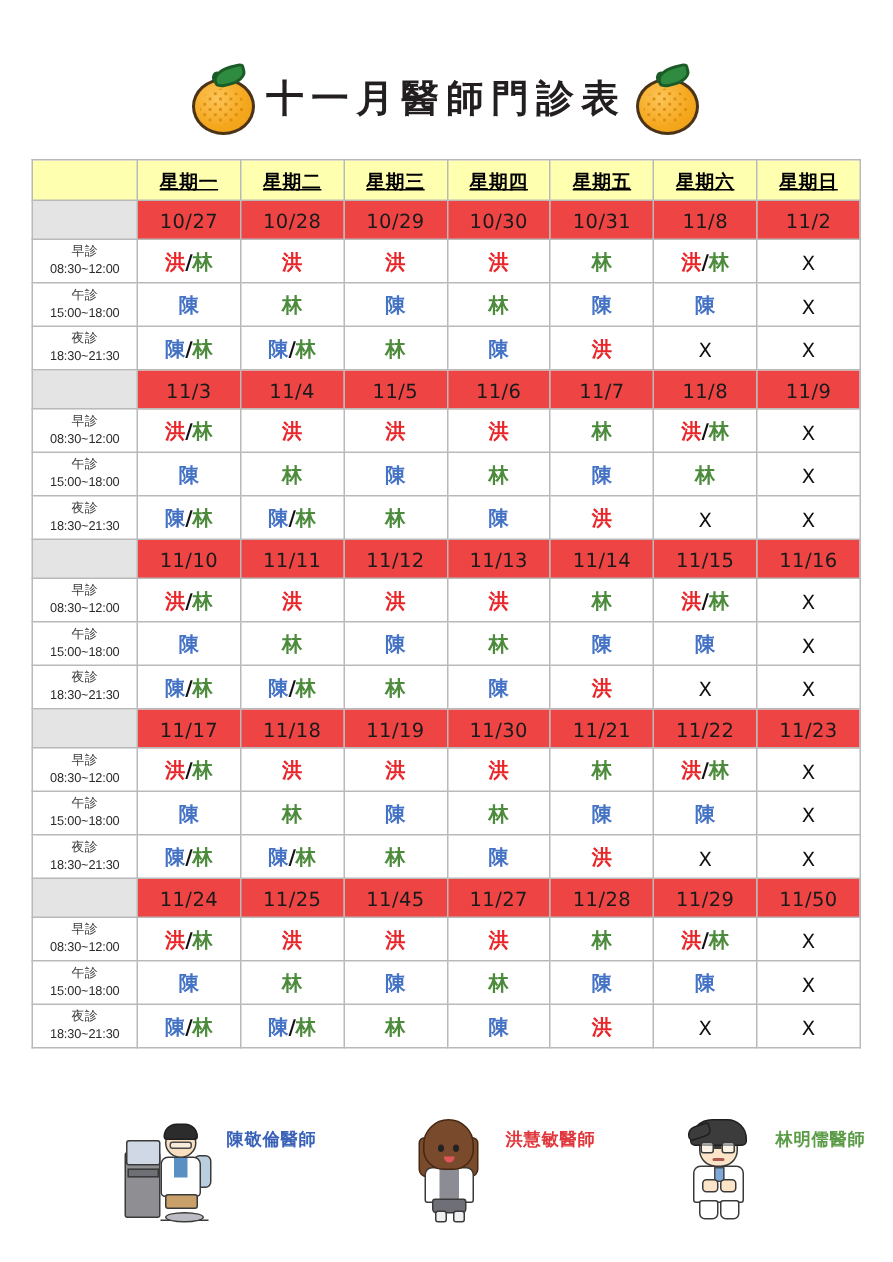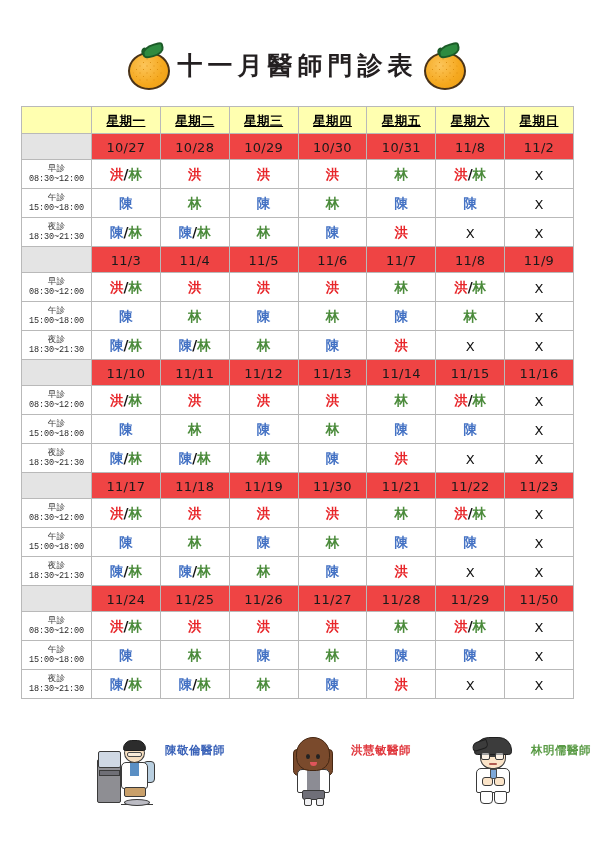--- a/index.html
+++ b/index.html
@@ -133,42 +133,42 @@
   .shift-name {
     font-size: 8.5px;
     color: #3a3a3a;
     line-height: 1.25;
     letter-spacing: .3px;
   }
   .shift-time {
     font-size: 8.5px;
     color: #2b2b2b;
     line-height: 1.25;
-    font-family: Liberation Mono, monospace;
+    font-family: Liberation Sans, sans-serif;
     letter-spacing: -.1px;
   }
   .docs {
     font-size: 13.5px;
     font-weight: 700;
     letter-spacing: 0px;
     white-space: nowrap;
   }
   .d-hong { color: #e8262a; }
   .d-lin  { color: #4b8b3b; }
   .d-chen { color: #4472c4; }
   .d-sep  { color: #111111; font-weight: 700; }
   .d-off  { color: #111111; font-weight: 400; font-size: 13px; }
 
   
   .legend {
     position: absolute;
-    left: 35px; top: 733px;
+    left: 21px; top: 733px;
     width: 552px; height: 92px;
     display: flex;
-    align-items: flex-start;
+    align-items: center;
   }
   .legend-item {
     display: flex;
     align-items: flex-start;
     gap: 6px;
   }
   .legend-item.i0 { margin-left: 62px; }
   .legend-item.i1 { margin-left: 58px; }
   .legend-item.i2 { margin-left: 52px; }
 
@@ -620,21 +620,21 @@
             <td><span class="docs"><span class="d-lin">林</span></span></td>
             <td><span class="docs"><span class="d-chen">陳</span></span></td>
             <td><span class="docs"><span class="d-hong">洪</span></span></td>
             <td><span class="docs"><span class="d-off">X</span></span></td>
             <td><span class="docs"><span class="d-off">X</span></span></td>
           </tr>
           <tr class="dates">
             <td class="lbl-cell"></td>
             <td><span class="datetxt">11/24</span></td>
             <td><span class="datetxt">11/25</span></td>
-            <td><span class="datetxt">11/26</span></td>
+            <td><span class="datetxt">11/45</span></td>
             <td><span class="datetxt">11/27</span></td>
             <td><span class="datetxt">11/28</span></td>
             <td><span class="datetxt">11/29</span></td>
             <td><span class="datetxt">11/50</span></td>
           </tr>
           <tr class="shift">
             <td class="lbl-cell">
               <div class="shift-name">早診</div>
               <div class="shift-time">08:30~12:00</div>
             </td>

